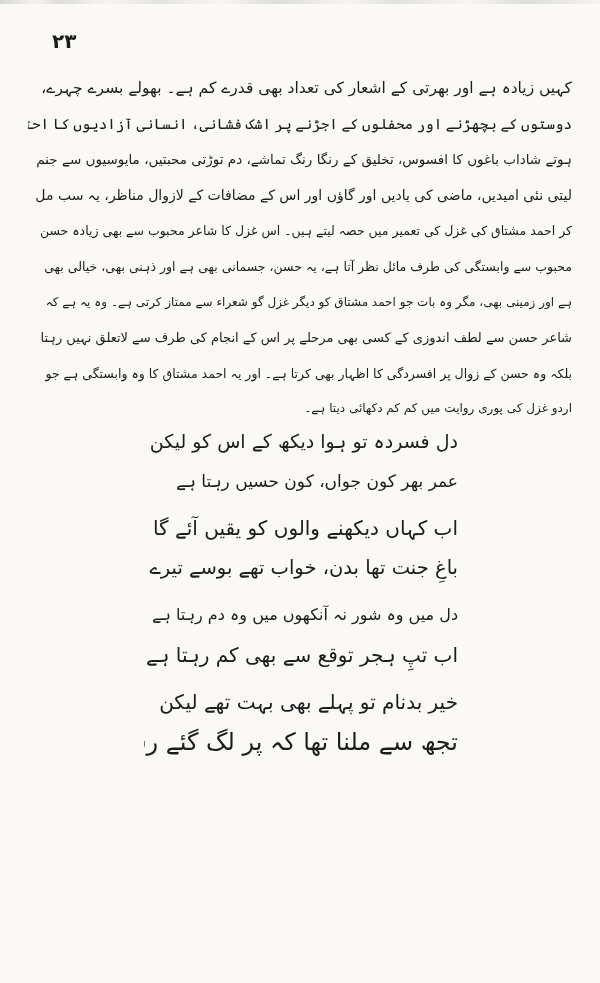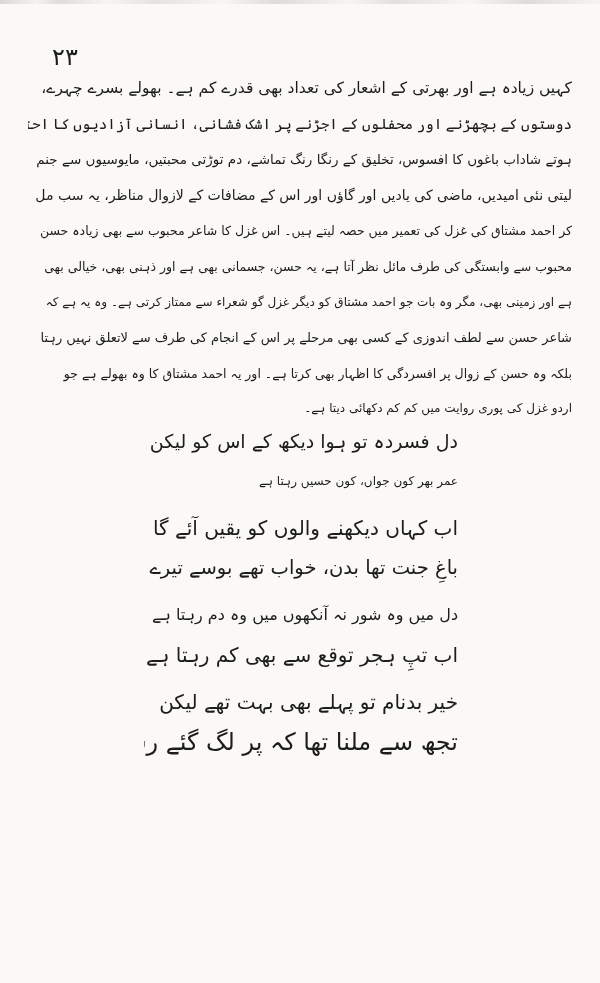--- a/index.html
+++ b/index.html
@@ -28,25 +28,24 @@
       rgba(120,120,120,.40) 10%, rgba(120,120,120,.05) 18%,
       rgba(130,130,130,.35) 26%, rgba(130,130,130,.04) 37%,
       rgba(110,110,110,.38) 46%, rgba(110,110,110,.05) 58%,
       rgba(120,120,120,.35) 66%, rgba(120,120,120,.04) 78%,
       rgba(115,115,115,.40) 88%, rgba(115,115,115,.06) 100%);
     opacity:.55;
   }
   .page-number{
     position:absolute;
     top:29px;left:52px;
-    font-size:24px;
-    font-weight:400;
+    font-size:20px;
+    font-weight:700;
     letter-spacing:1px;
     direction:rtl;
-    margin-top:14px;
   }
   .prose{
     position:absolute;
     top:71px;right:28px;left:28px;
   }
   .prose-line{
     direction:rtl;
     white-space:nowrap;
     overflow:hidden;
     text-align:right;
@@ -88,28 +87,28 @@
 
   <div class="prose">
     <div class="prose-line" style="font-size: 15.5px;">کہیں زیادہ ہے اور بھرتی کے اشعار کی تعداد بھی قدرے کم ہے۔ بھولے بسرے چہرے،</div>
     <div class="prose-line" style="font-size: 14.5px; font-family: Liberation Serif, serif;">دوستوں کے بچھڑنے اور محفلوں کے اجڑنے پر اشک فشانی، انسانی آزادیوں کا احترام، صحرا</div>
     <div class="prose-line" style="font-size: 13.5px;">ہوتے شاداب باغوں کا افسوس، تخلیق کے رنگا رنگ تماشے، دم توڑتی محبتیں، مایوسیوں سے جنم</div>
     <div class="prose-line" style="font-size: 14px;">لیتی نئی امیدیں، ماضی کی یادیں اور گاؤں اور اس کے مضافات کے لازوال مناظر، یہ سب مل</div>
     <div class="prose-line" style="font-size: 12.5px;">کر احمد مشتاق کی غزل کی تعمیر میں حصہ لیتے ہیں۔ اس غزل کا شاعر محبوب سے بھی زیادہ حسن</div>
     <div class="prose-line" style="font-size: 12.5px;">محبوب سے وابستگی کی طرف مائل نظر آتا ہے، یہ حسن، جسمانی بھی ہے اور ذہنی بھی، خیالی بھی</div>
     <div class="prose-line" style="font-size: 12px;">ہے اور زمینی بھی، مگر وہ بات جو احمد مشتاق کو دیگر غزل گو شعراء سے ممتاز کرتی ہے۔ وہ یہ ہے کہ</div>
     <div class="prose-line" style="font-size: 13px;">شاعر حسن سے لطف اندوزی کے کسی بھی مرحلے پر اس کے انجام کی طرف سے لاتعلق نہیں رہتا</div>
-    <div class="prose-line" style="font-size: 12.5px;">بلکہ وہ حسن کے زوال پر افسردگی کا اظہار بھی کرتا ہے۔ اور یہ احمد مشتاق کا وہ بھولے ہے جو</div>
+    <div class="prose-line" style="font-size: 12.5px;">بلکہ وہ حسن کے زوال پر افسردگی کا اظہار بھی کرتا ہے۔ اور یہ احمد مشتاق کا وہ وابستگی ہے جو</div>
     <div class="prose-line">اردو غزل کی پوری روایت میں کم کم دکھائی دیتا ہے۔</div>
   </div>
 
   <div class="poem">
     <div class="couplet">
       <div class="verse" style="font-size: 19px;">دل فسردہ تو ہوا دیکھ کے اس کو لیکن</div>
-      <div class="verse" style="font-size: 12px;">عمر بھر کون جواں، کون حسیں رہتا ہے</div>
+      <div class="verse" style="font-size: 17px;">عمر بھر کون جواں، کون حسیں رہتا ہے</div>
     </div>
     <div class="couplet">
       <div class="verse">اب کہاں دیکھنے والوں کو یقیں آئے گا</div>
       <div class="verse" style="font-size: 19.5px;">باغِ جنت تھا بدن، خواب تھے بوسے تیرے</div>
     </div>
     <div class="couplet">
       <div class="verse" style="font-size: 16px;">دل میں وہ شور نہ آنکھوں میں وہ دم رہتا ہے</div>
       <div class="verse">اب تپِ ہجر توقع سے بھی کم رہتا ہے</div>
     </div>
     <div class="couplet">

